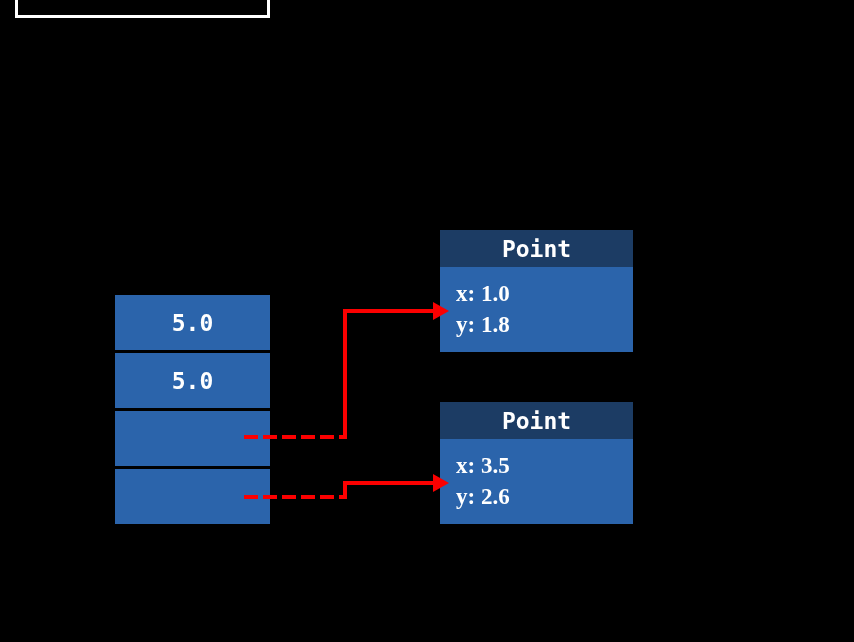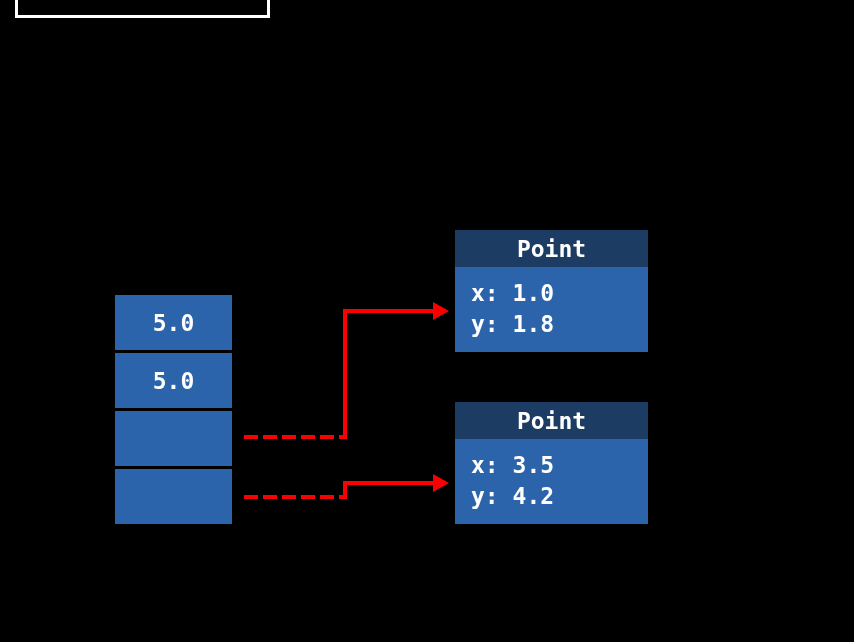--- a/index.html
+++ b/index.html
@@ -25,40 +25,40 @@
     height: 32px;
     border: 3px solid #ffffff;
     background: transparent;
   }
 
   
   .stack {
     position: absolute;
     left: 115px;
     top: 295px;
-    width: 117px;
+    width: 155px;
     display: flex;
     flex-direction: column;
     gap: 3px;
   }
   .cell {
     height: 55px;
     background: #2B64AB;
     color: #ffffff;
     font-size: 23px;
     font-weight: bold;
     display: flex;
     align-items: center;
     justify-content: center;
   }
 
   
   .obj {
     position: absolute;
-    left: 455px;
+    left: 440px;
     width: 193px;
   }
   .obj-1 { top: 230px; }
   .obj-2 { top: 402px; }
   .obj-header {
     height: 37px;
     background: #1C3C64;
     color: #ffffff;
     font-size: 23px;
     font-weight: bold;
@@ -69,20 +69,21 @@
   .obj-body {
     background: #2B64AB;
     color: #ffffff;
     font-size: 23px;
     font-weight: bold;
     padding: 11px 0 12px 16px;
   }
   .field-line {
     line-height: 31px;
     white-space: pre;
+    font-family: Liberation Serif, serif;
   }
 
   
   .arrows {
     position: absolute;
     left: 0;
     top: 0;
     pointer-events: none;
   }
   .arrow-dashed {
@@ -132,21 +133,21 @@
       <div class="field-line">y: 1.8</div>
     </div>
   </div>
 
   <div class="obj obj-2">
     <div class="obj-header">
       <span>Point</span>
     </div>
     <div class="obj-body">
       <div class="field-line">x: 3.5</div>
-      <div class="field-line">y: 4.2</div>
+      <div class="field-line">y: 2.6</div>
     </div>
   </div>
 
   <svg class="arrows" width="854" height="642" viewBox="0 0 854 642">
 
     <g>
       <path class="arrow-dashed" d="M244 437 H345"></path>
       <path class="arrow-solid" d="M345 439 V311 H434"></path>
       <polygon class="arrow-head" points="433,302 449,311 433,320"></polygon>
     </g>

